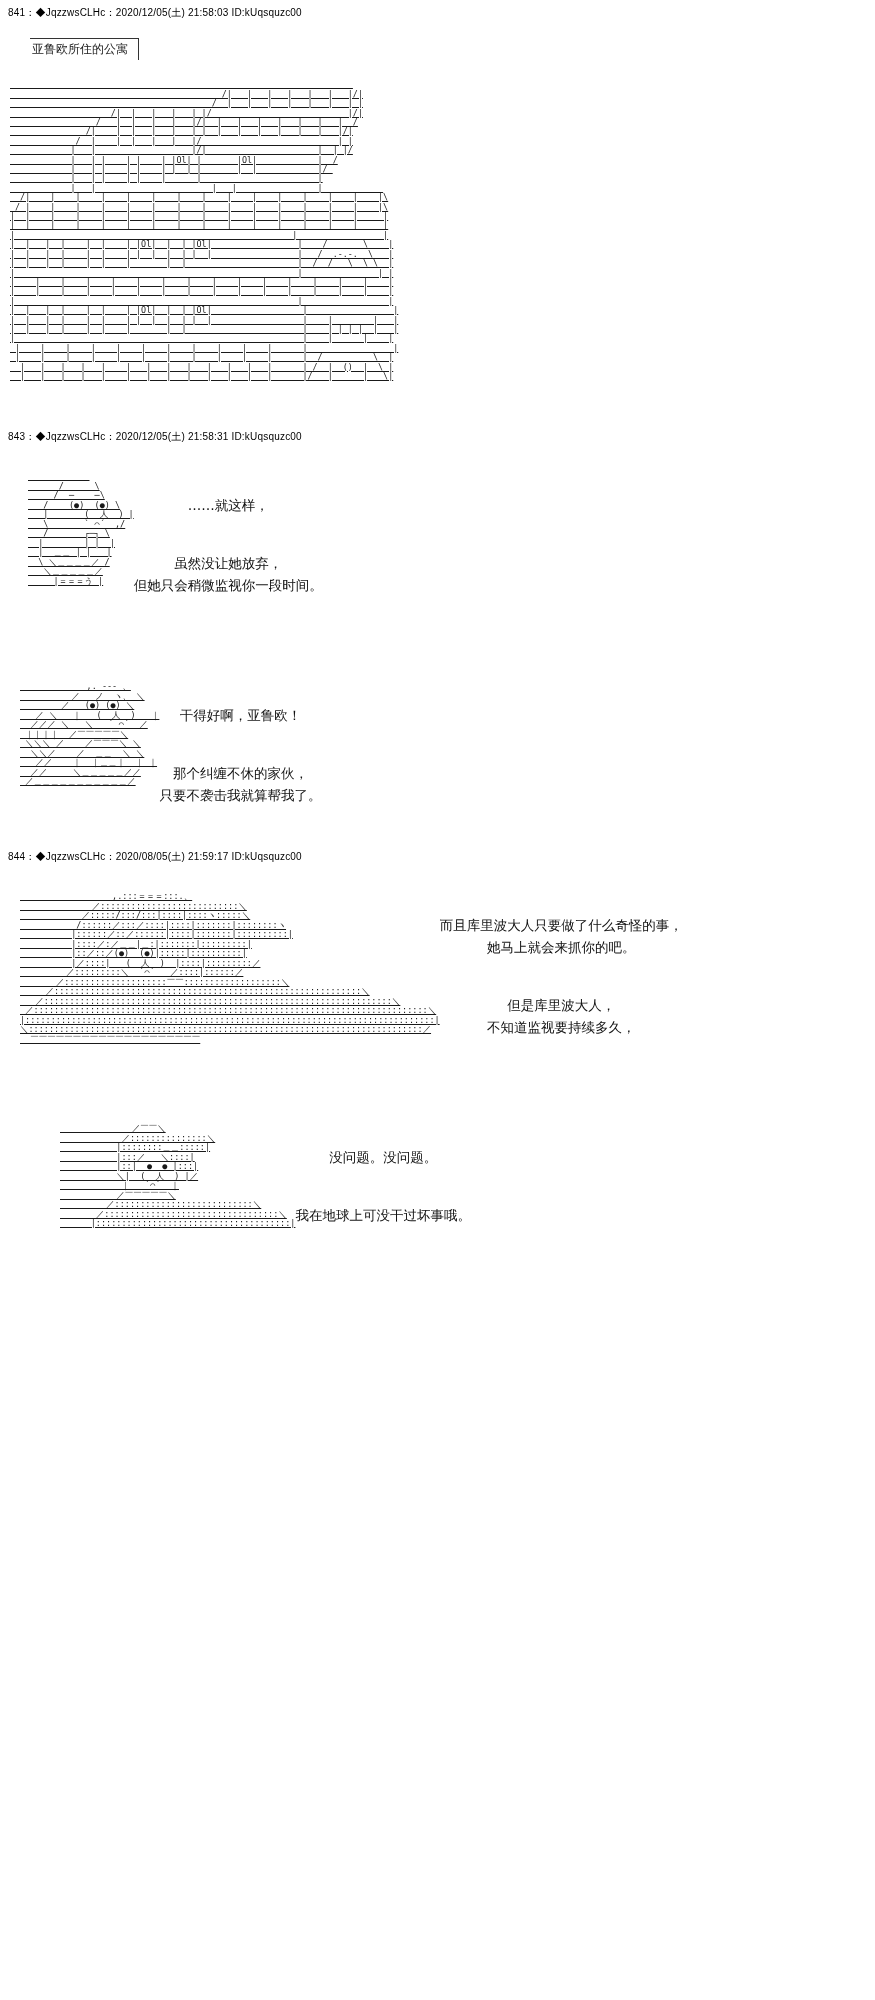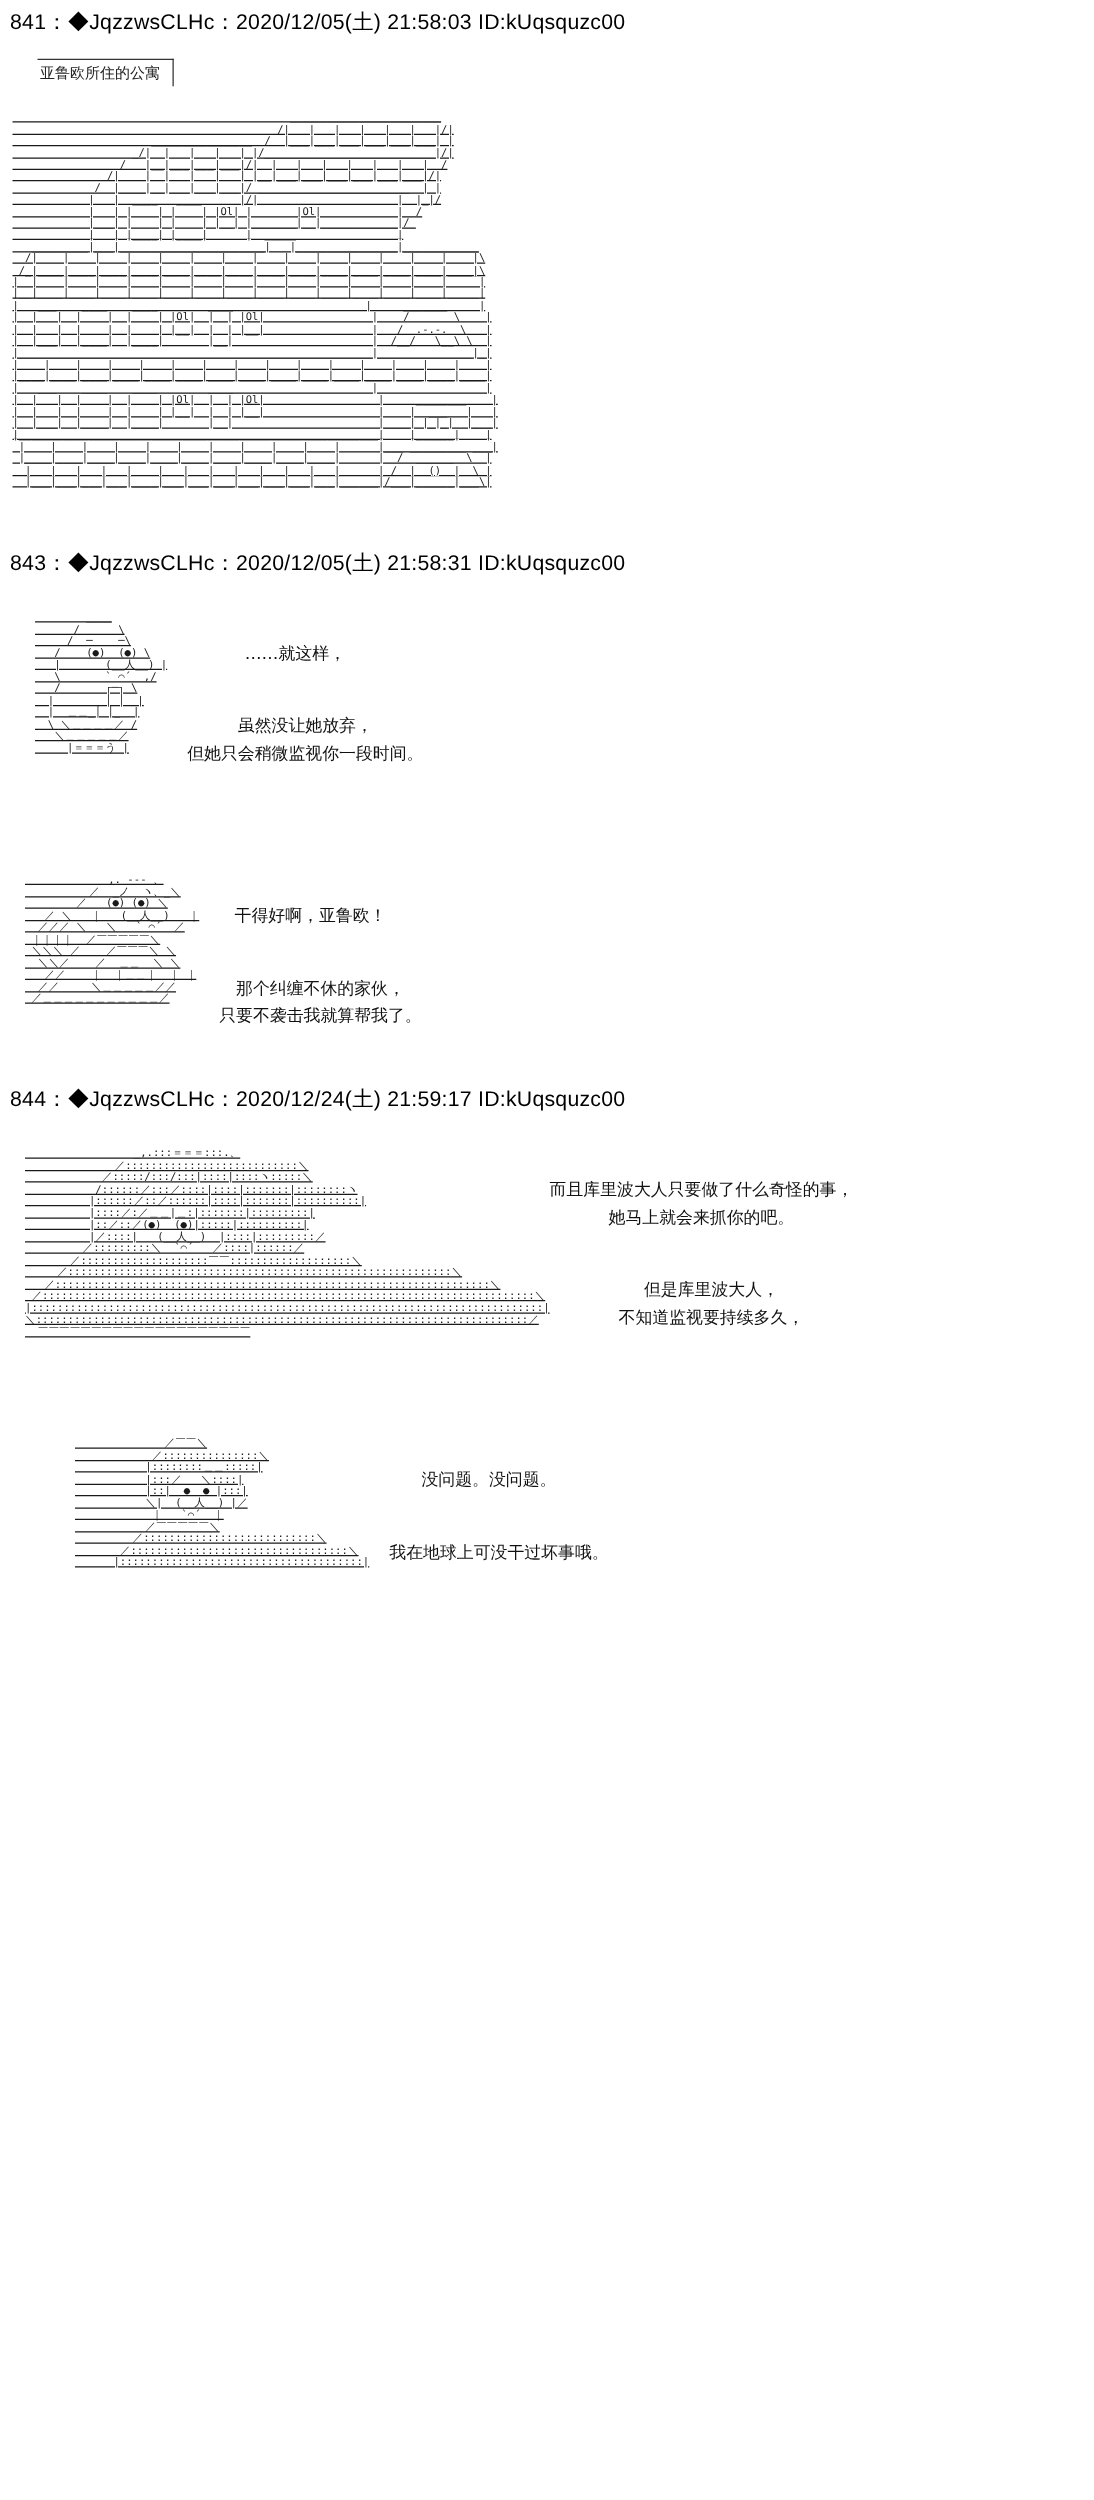--- a/index.html
+++ b/index.html
@@ -13,21 +13,21 @@
     font-family: "Liberation Sans", sans-serif;
     color: #000000;
     position: relative;
   }
   .page {
     width: 875px;
     position: relative;
     padding: 0;
   }
   .post-header {
-    font-size: 17px;
+    font-size: 10px;
     color: #000;
     padding: 6px 0 4px 8px;
     white-space: nowrap;
     letter-spacing: 0.2px;
   }
 
   .aa {
     font-family: "DejaVu Sans Mono", "Liberation Mono", monospace;
     font-size: 8.5px;
     line-height: 9.5px;
@@ -75,21 +75,21 @@
   .scene .lines {
     font-family: "DejaVu Sans", "Liberation Sans", sans-serif;
     font-size: 13.5px;
     line-height: 22px;
     color: #111;
     padding-top: 8px;
     white-space: pre-line;
     text-align: center;
   }
   .lines p { margin: 0 0 14px 0; }
-  .lines p:last-child { margin-bottom: 0; margin-left: 16px; }
+  .lines p:last-child { margin-bottom: 0; }
 
   .spacer-sm { height: 16px; }
   .spacer-md { height: 34px; }
   .spacer-lg { height: 56px; }
 
   .indent-1 { padding-left: 20px; }
   .indent-2 { padding-left: 28px; }
   .indent-3 { padding-left: 60px; }
 </style>
 </head>
@@ -189,21 +189,21 @@
         <p>干得好啊，亚鲁欧！</p>
         <p>那个纠缠不休的家伙，
 只要不袭击我就算帮我了。</p>
       </div>
     </div>
   </div>
 
   <div class="spacer-sm"></div>
 
   <div class="block">
-    <div class="post-header">844：◆JqzzwsCLHc：2020/12/24(土) 21:59:17 ID:kUqsquzc00</div>
+    <div class="post-header">844：◆JqzzwsCLHc：2020/08/05(土) 21:59:17 ID:kUqsquzc00</div>
 
     <div class="spacer-sm"></div>
 
     <div class="scene">
       <div class="art indent-1">
         <pre class="aa">                 _,.:::＝＝＝:::.、
               ／:::::::::::::::::::::::::::＼
             ／:::::/:::/:::|::::|::::ヽ:::::＼
            /::::::／:::／::::|::::|:::::::|::::::::ヽ
           |::::::／::／::::::|::::|:::::::|::::::::::|

